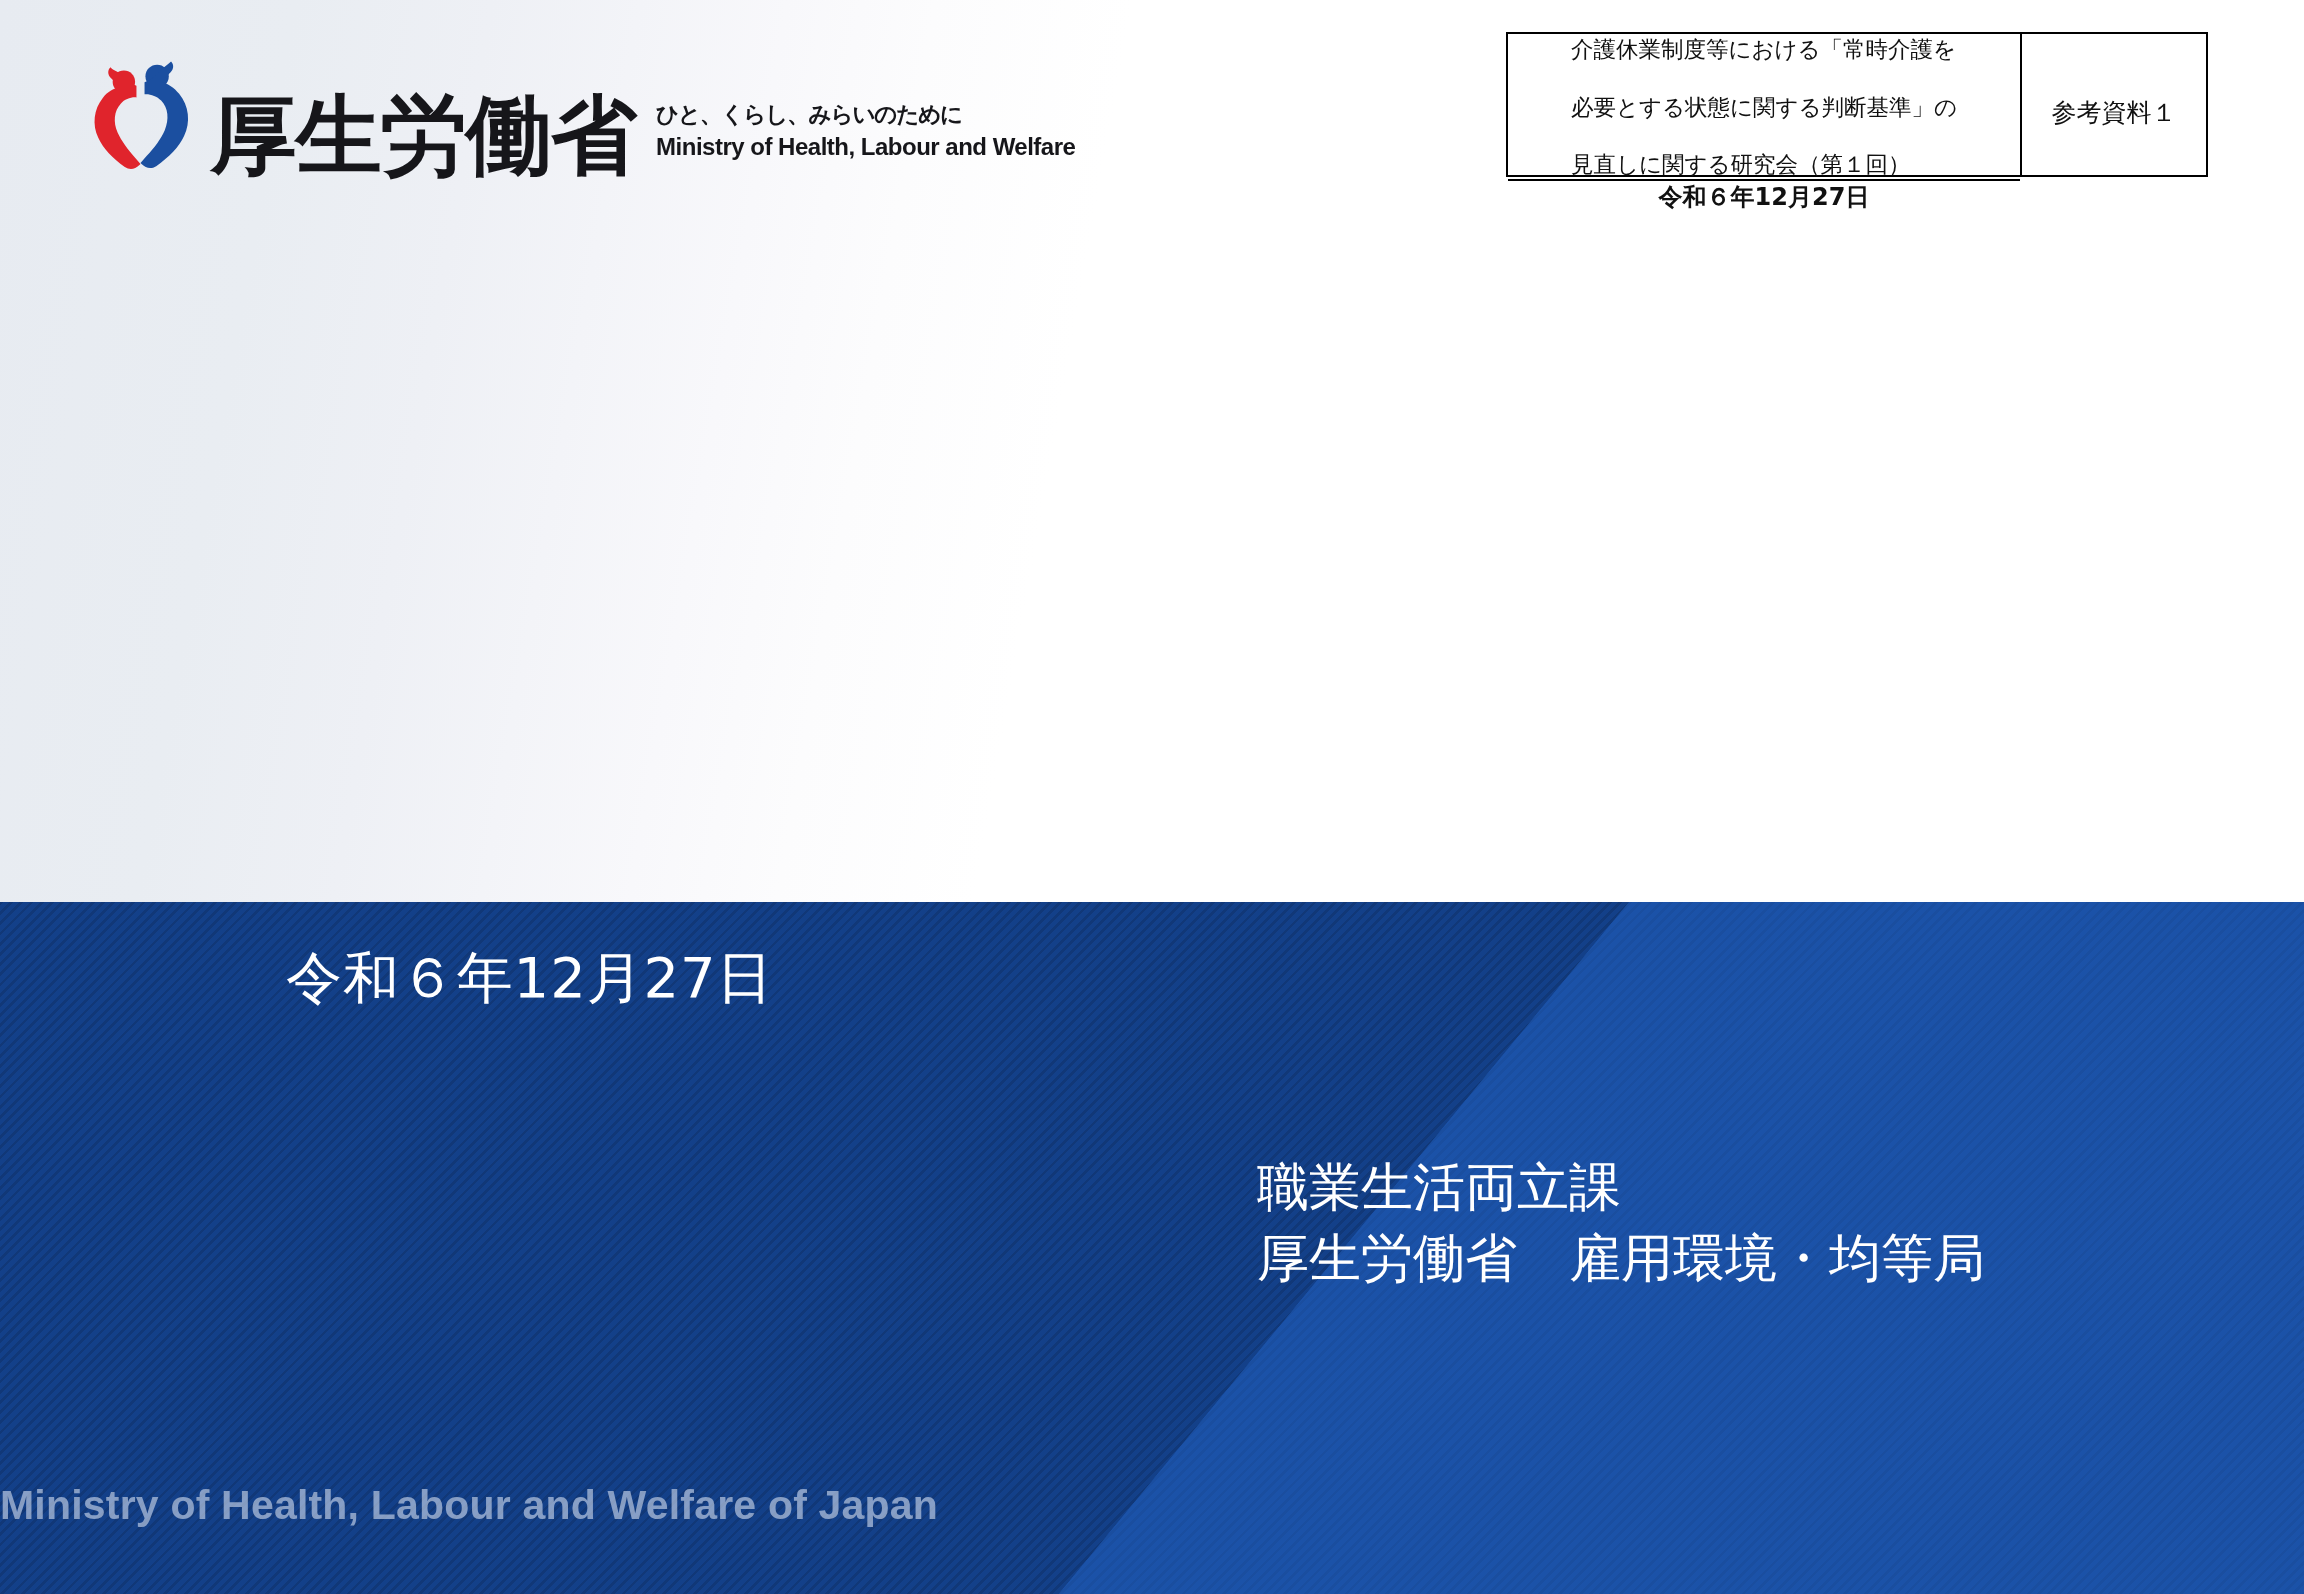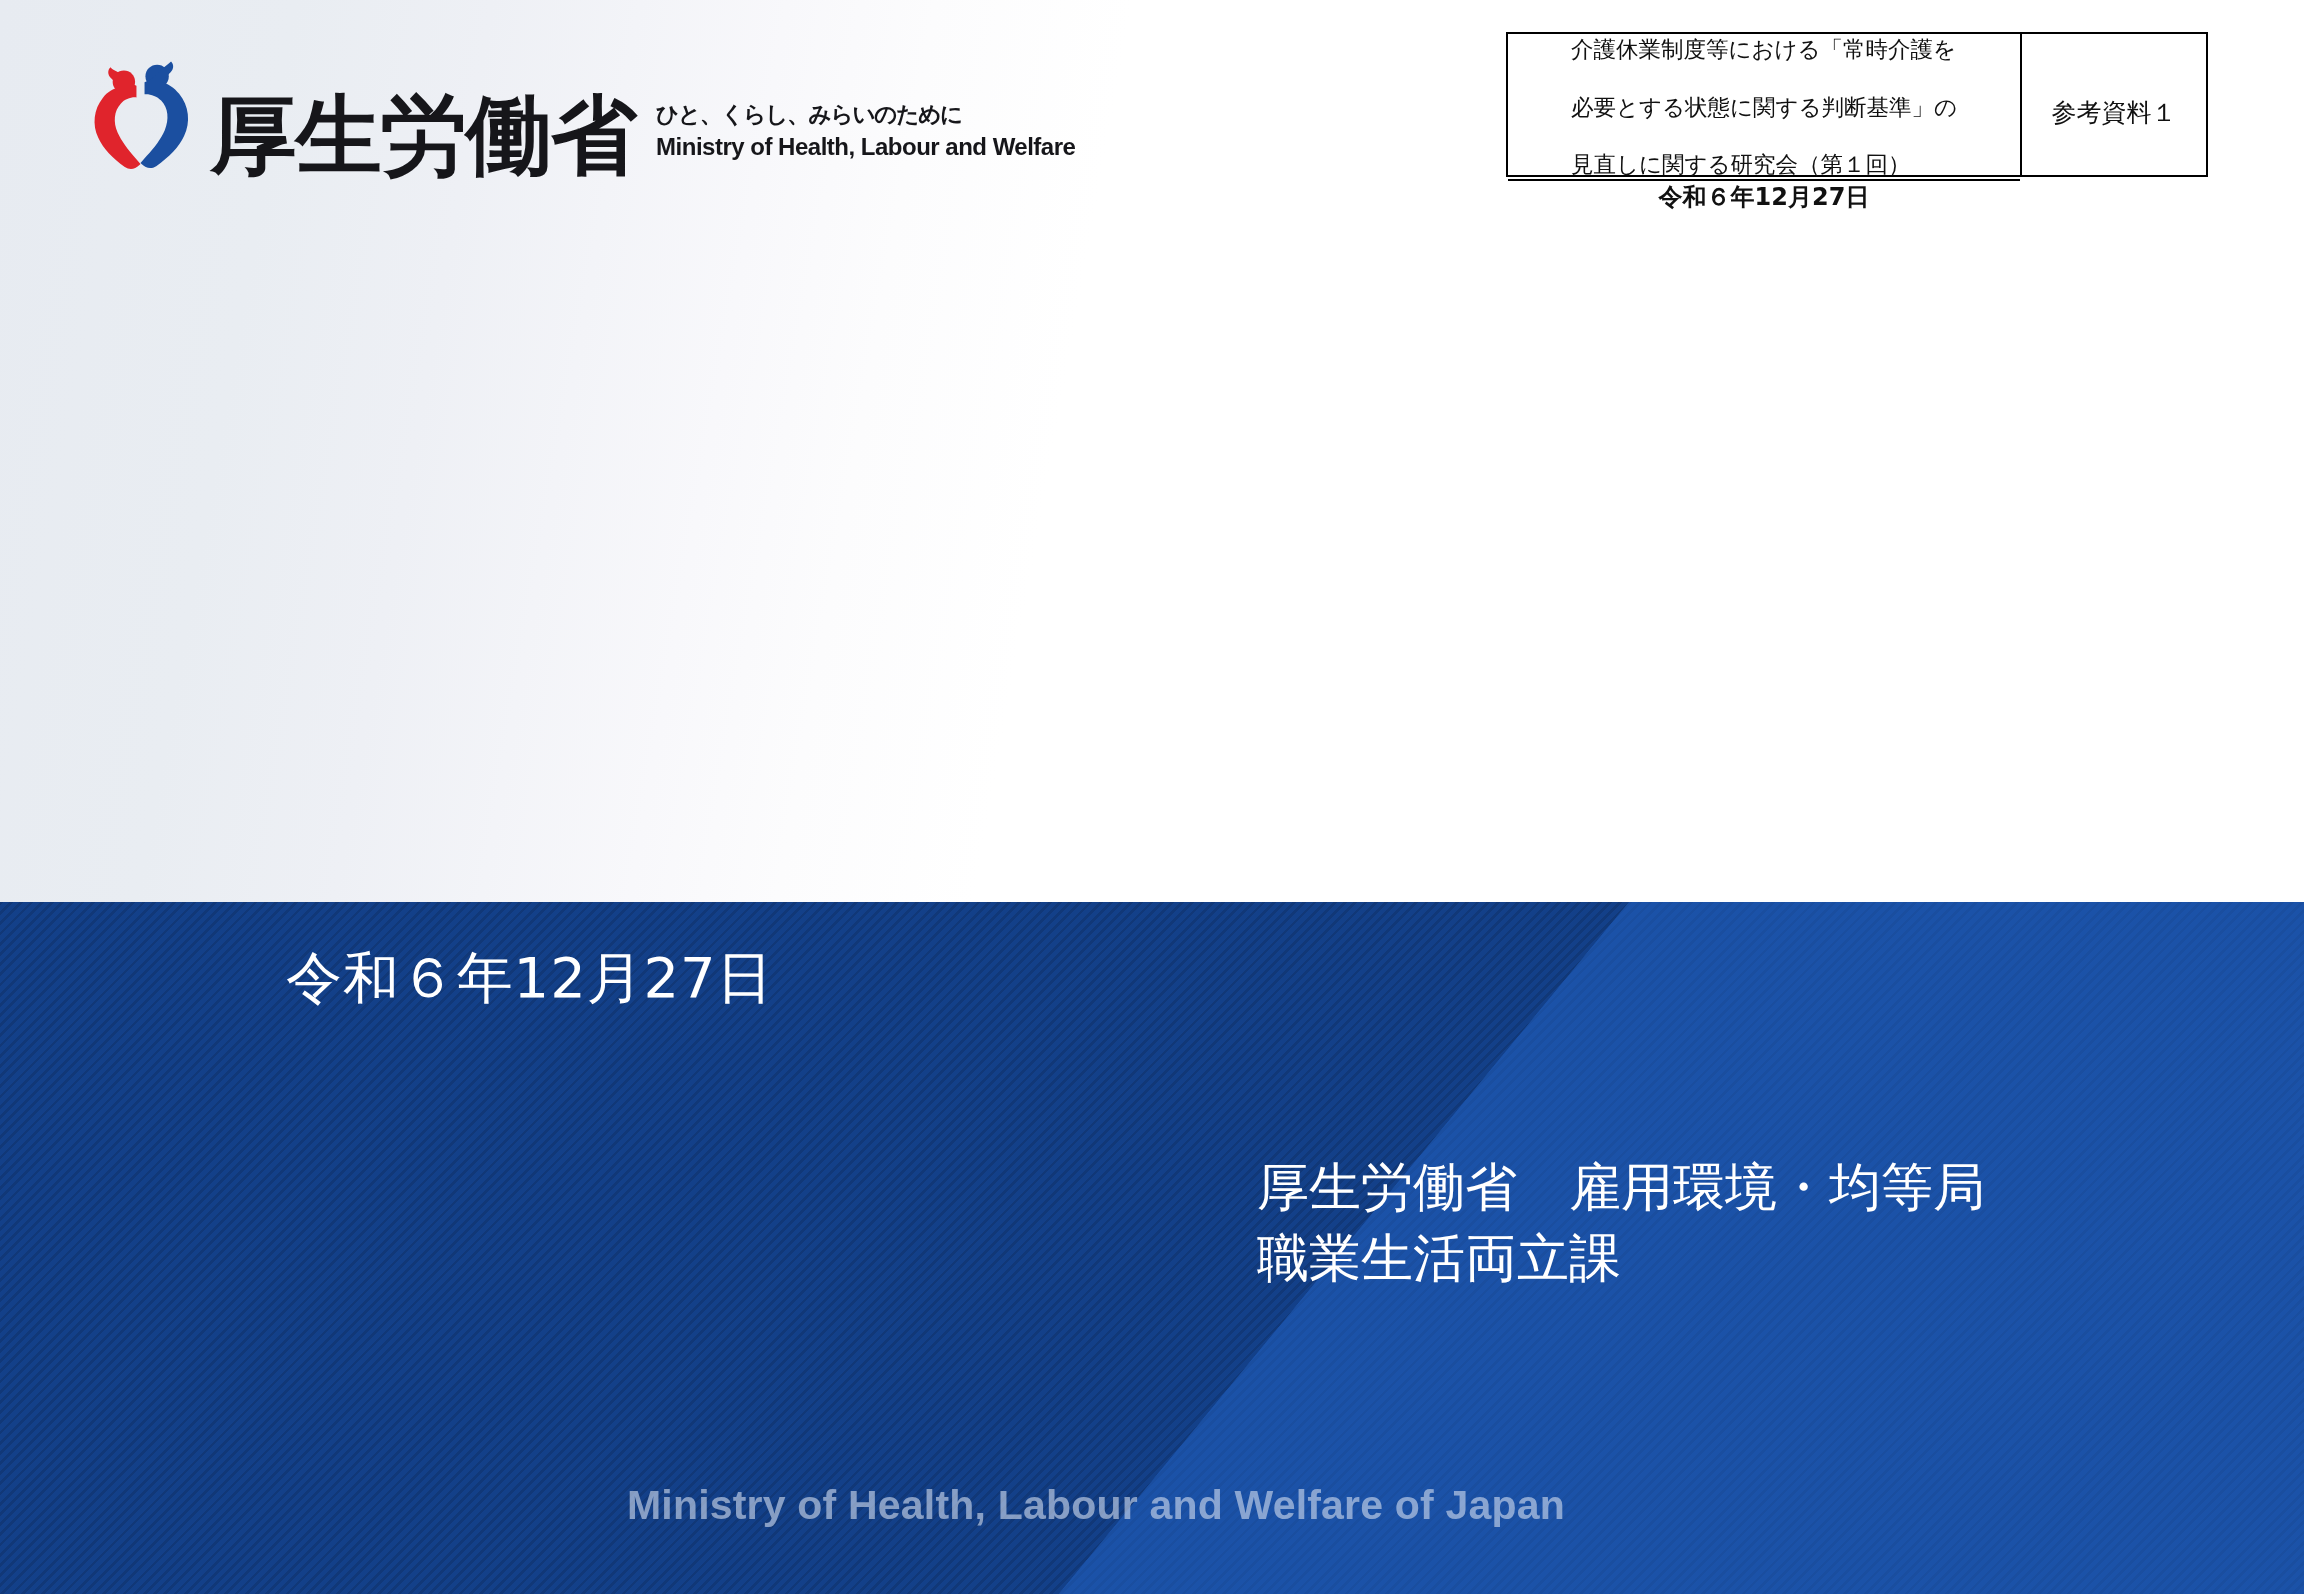--- a/index.html
+++ b/index.html
@@ -244,21 +244,20 @@
     line-height: 1.37;
     white-space: nowrap;
   }
   .band-org span { display: block; }
 
   .band-en {
     position: absolute;
     left: 0;
     top: 1482px;
     width: 2304px;
-    text-align: center;
     padding-right: 112px;
     box-sizing: border-box;
     font-family: "Liberation Sans", "DejaVu Sans", sans-serif;
     font-size: 41px;
     font-weight: 700;
     color: rgba(206, 218, 238, 0.62);
     letter-spacing: 0.2px;
     white-space: nowrap;
   }
 </style>
@@ -313,20 +312,20 @@
   <div class="blue-band">
     <div class="blue-base"></div>
     <div class="blue-wedge"></div>
     <div class="blue-stripes"></div>
     <div class="blue-stripes-soft"></div>
   </div>
 
   <div class="band-date">令和６年12月27日</div>
 
   <div class="band-org">
+    <span>職業生活両立課</span>
     <span>厚生労働省　雇用環境・均等局</span>
-    <span>職業生活両立課</span>
   </div>
 
   <div class="band-en">Ministry of Health, Labour and Welfare of Japan</div>
 
 </div>
 
 
 </body></html>

